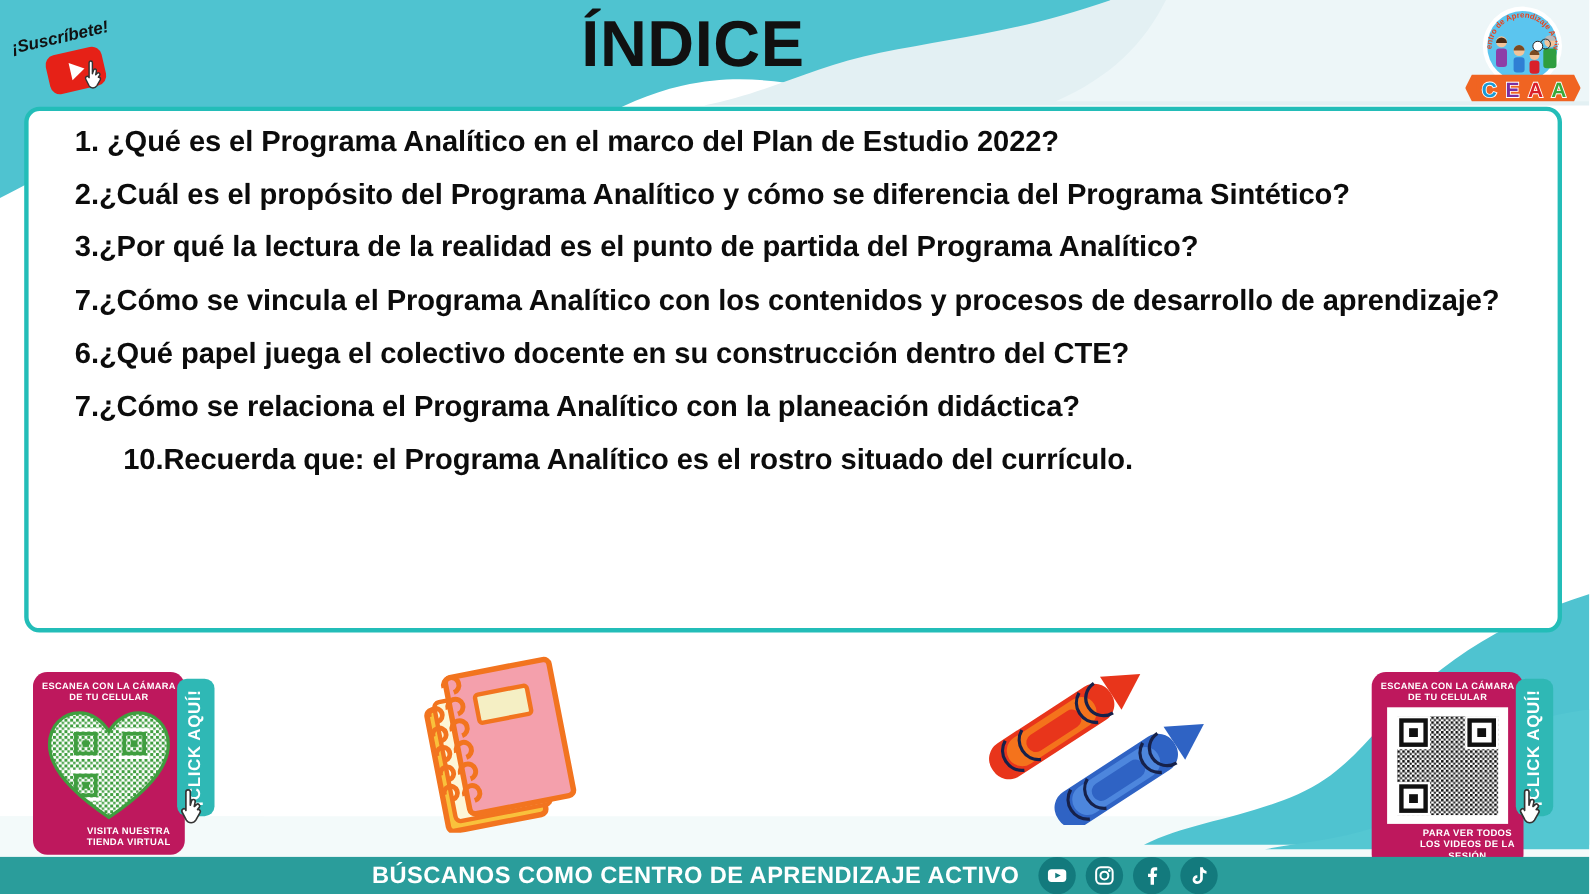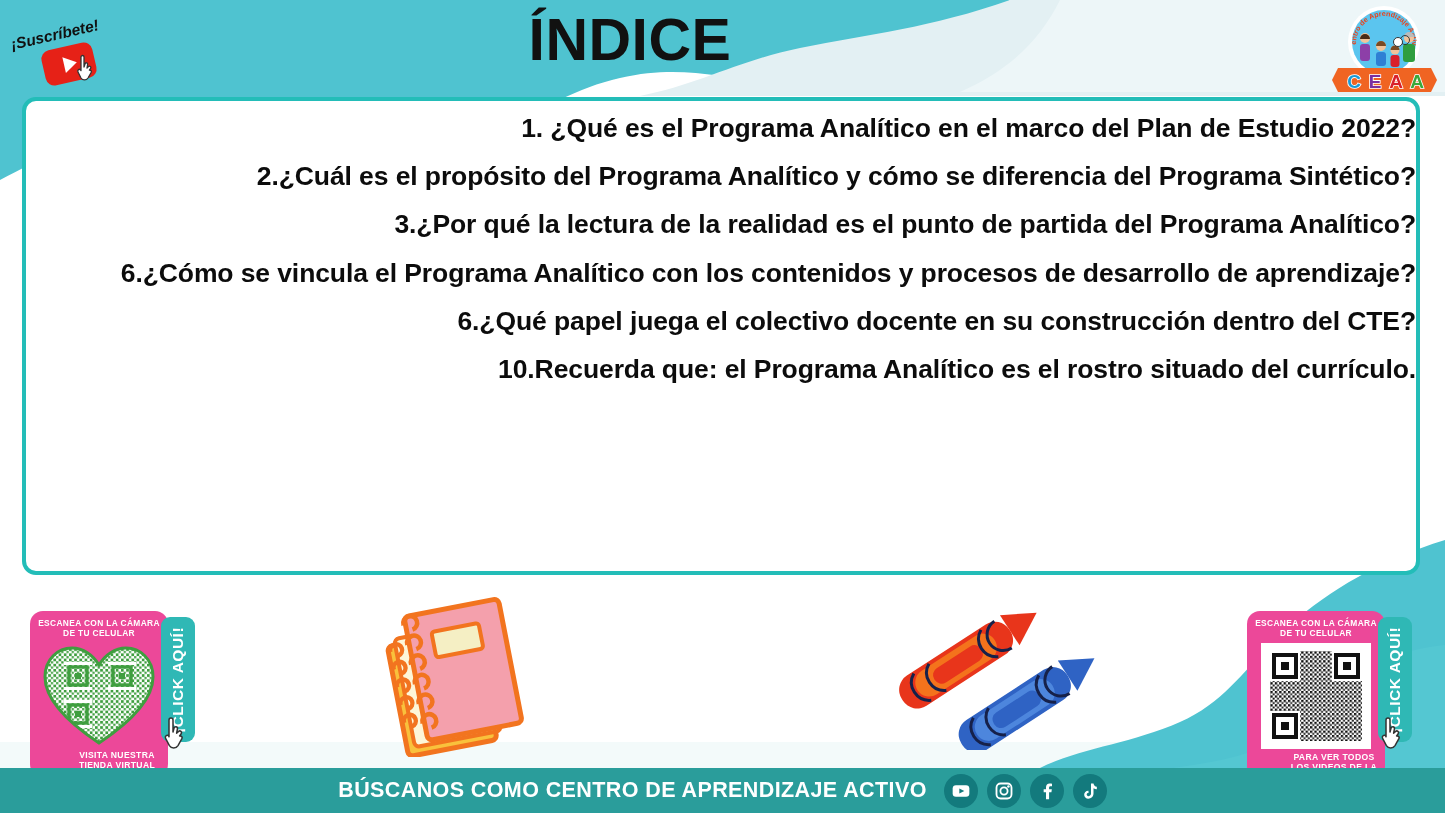--- a/index.html
+++ b/index.html
@@ -79,29 +79,28 @@
     display:block;
     font-size:26.5px;
     font-weight:800;
     color:#0c0c0c;
     line-height:1.0;
     padding:0 0 0 42px;
     height:48.2px;
     white-space:nowrap;
     letter-spacing:-0.1px;
     font-family:"Liberation Sans", sans-serif;
-    text-align:right;
   }
   #list li span.txt { display:inline-block; transform:scaleX(0.985); transform-origin:left center; }
 
   
   .qr-badge {
     position:absolute; z-index:9;
     width:138px;
-    background:#ec4899;
+    background:#be185d;
     border-radius:13px;
     padding:7px 5px 6px 5px;
     text-align:center;
   }
   .qr-badge.left  { left:30px; top:611px; }
   .qr-badge.right { left:1247px; top:611px; }
   .qr-cap {
     color:#ffffff; font-weight:700; font-size:8.4px;
     letter-spacing:0.35px; line-height:1.22; text-transform:uppercase;
     font-family:"Liberation Sans", sans-serif;
@@ -137,21 +136,21 @@
   .hand-cursor { position:absolute; z-index:11; }
   .hand-cursor.left  { left:158px; top:713px; }
   .hand-cursor.right { left:1375px; top:713px; }
 
   
   #notebooks { position:absolute; left:378px; top:592px; z-index:7; }
   #crayons   { position:absolute; left:872px; top:600px; z-index:7; }
 
   
   #footer {
-    position:absolute; left:0; bottom:0; width:1445px; height:45px;
+    position:absolute; left:0; bottom:0; width:1445px; height:34px;
     background:#2a9d9b;
     display:flex; align-items:center; justify-content:center;
     gap:13px; z-index:12;
   }
   #footer .ftext {
     color:#ffffff; font-weight:800; font-size:21.5px;
     letter-spacing:0.4px;
     font-family:"Liberation Sans", sans-serif;
   }
   #footer .social { display:flex; align-items:center; gap:9px; margin-left:4px; }
@@ -238,22 +237,23 @@
       <text x="64" y="86" fill="#d9202a" stroke="#ffffff" stroke-width="1.6" paint-order="stroke">A</text>
       <text x="85" y="86" fill="#3aa83a" stroke="#ffffff" stroke-width="1.6" paint-order="stroke">A</text>
     </g>
   </svg>
 
   <div id="card">
     <ul id="list">
       <li><span class="txt" style="transform: scaleX(1);">1. ¿Qué es el Programa Analítico en el marco del Plan de Estudio 2022?</span></li>
       <li><span class="txt" style="transform: scaleX(1);">2.¿Cuál es el propósito del Programa Analítico y cómo se diferencia del Programa Sintético?</span></li>
       <li><span class="txt" style="transform: scaleX(1);">3.¿Por qué la lectura de la realidad es el punto de partida del Programa Analítico?</span></li>
-      <li><span class="txt" style="transform: scaleX(1);">6.¿Cómo se vincula el Programa Analítico con los contenidos y procesos de desarrollo de aprendizaje?</span></li>
+      <li><span class="txt" style="transform: scaleX(1);">7.¿Cómo se vincula el Programa Analítico con los contenidos y procesos de desarrollo de aprendizaje?</span></li>
       <li><span class="txt" style="transform: scaleX(1);">6.¿Qué papel juega el colectivo docente en su construcción dentro del CTE?</span></li>
+      <li><span class="txt" style="transform: scaleX(1);">7.¿Cómo se relaciona el Programa Analítico con la planeación didáctica?</span></li>
       <li><span class="txt" style="transform: scaleX(1); margin-left: 44px;">10.Recuerda que: el Programa Analítico es el rostro situado del currículo.</span></li>
     </ul>
   </div>
 
   <svg id="notebooks" width="178" height="165" viewBox="0 0 178 165">
     <g transform="rotate(-11 89 82)">
       <rect x="16" y="40" width="90" height="112" rx="5" fill="#f9c13c" stroke="#f2741f" stroke-width="5"></rect>
       <rect x="24" y="34" width="88" height="110" rx="5" fill="#fdf6d8" stroke="#f2741f" stroke-width="4"></rect>
       <rect x="38" y="14" width="96" height="126" rx="5" fill="#f4a0ac" stroke="#f2741f" stroke-width="5"></rect>
       <rect x="62" y="34" width="48" height="26" rx="3" fill="#f5efc4" stroke="#f2741f" stroke-width="4"></rect>

